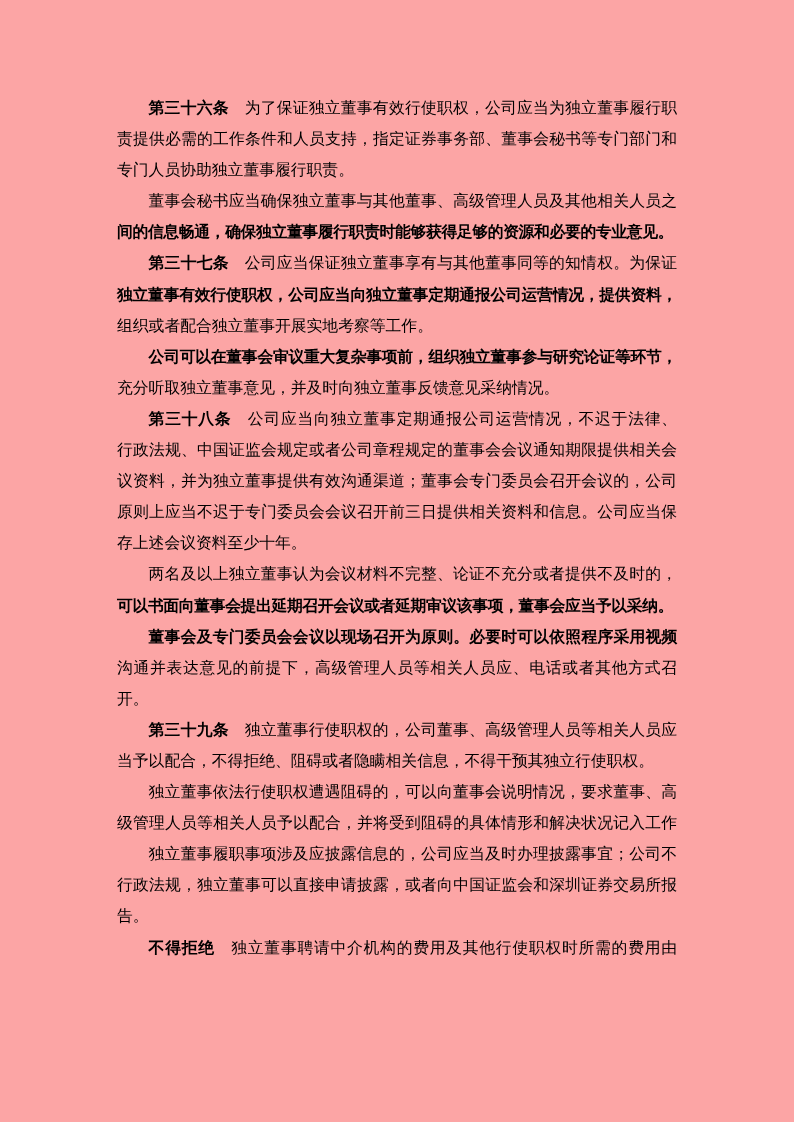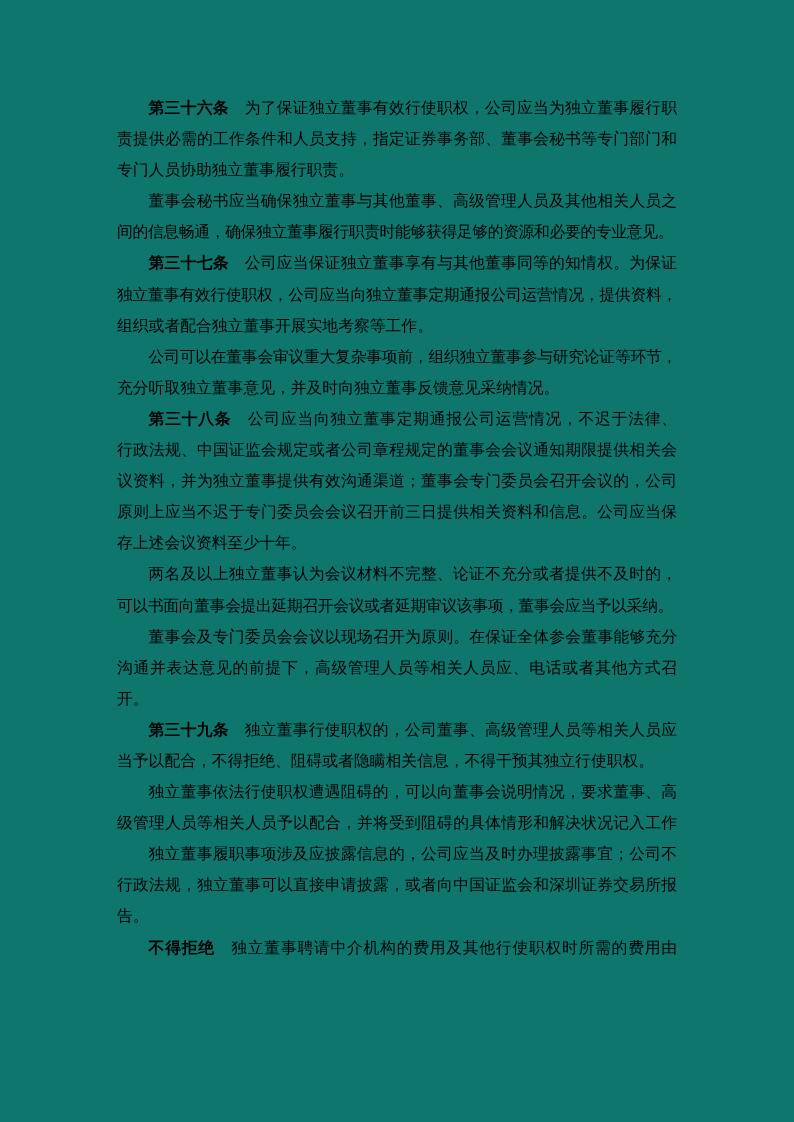--- a/index.html
+++ b/index.html
@@ -4,21 +4,21 @@
 <style>
   html, body {
     margin: 0;
     padding: 0;
     background: #ffffff;
   }
   .page {
     position: relative;
     width: 794px;
     height: 1122px;
-    background: #0f766e;
+    background: #fca5a5;
     overflow: hidden;
     font-family: "Liberation Serif", "DejaVu Serif", serif;
     color: #000000;
   }
   .textblock {
     position: absolute;
     left: 117px;
     top: 92px;
     width: 560px;
   }
@@ -26,21 +26,21 @@
   .ln {
     font-size: 15.8px;
     line-height: 31.1px;
     height: 31.1px;
     text-align: justify;
     text-align-last: justify;
     color: #000000;
   }
   .ind { text-indent: 2em; }
   .fin { text-align: left; text-align-last: left; }
-  .sq  { letter-spacing: -0.35px; white-space: nowrap; }
+  .sq  { letter-spacing: -0.35px; white-space: nowrap; font-weight: bold; }
   .term { font-weight: 700; }
 </style>
 </head>
 <body>
 
 <div class="page">
   <div class="textblock">
 
     <div class="para">
       <div class="ln ind"><span class="term">第三十六条</span><span>　为了保证独立董事有效行使职权，公司应当为独立董事履行职</span></div>
@@ -71,21 +71,21 @@
       <div class="ln"><span>原则上应当不迟于专门委员会会议召开前三日提供相关资料和信息。公司应当保</span></div>
       <div class="ln fin"><span>存上述会议资料至少十年。</span></div>
     </div>
 
     <div class="para">
       <div class="ln ind"><span>两名及以上独立董事认为会议材料不完整、论证不充分或者提供不及时的，</span></div>
       <div class="ln fin sq"><span>可以书面向董事会提出延期召开会议或者延期审议该事项，董事会应当予以采纳。</span></div>
     </div>
 
     <div class="para">
-      <div class="ln ind sq"><span>董事会及专门委员会会议以现场召开为原则。在保证全体参会董事能够充分</span></div>
+      <div class="ln ind sq"><span>董事会及专门委员会会议以现场召开为原则。必要时可以依照程序采用视频</span></div>
       <div class="ln"><span>沟通并表达意见的前提下，高级管理人员等相关人员应、电话或者其他方式召</span></div>
       <div class="ln fin"><span>开。</span></div>
     </div>
 
     <div class="para">
       <div class="ln ind"><span class="term">第三十九条</span><span>　独立董事行使职权的，公司董事、高级管理人员等相关人员应</span></div>
       <div class="ln fin"><span>当予以配合，不得拒绝、阻碍或者隐瞒相关信息，不得干预其独立行使职权。</span></div>
     </div>
 
     <div class="para">

